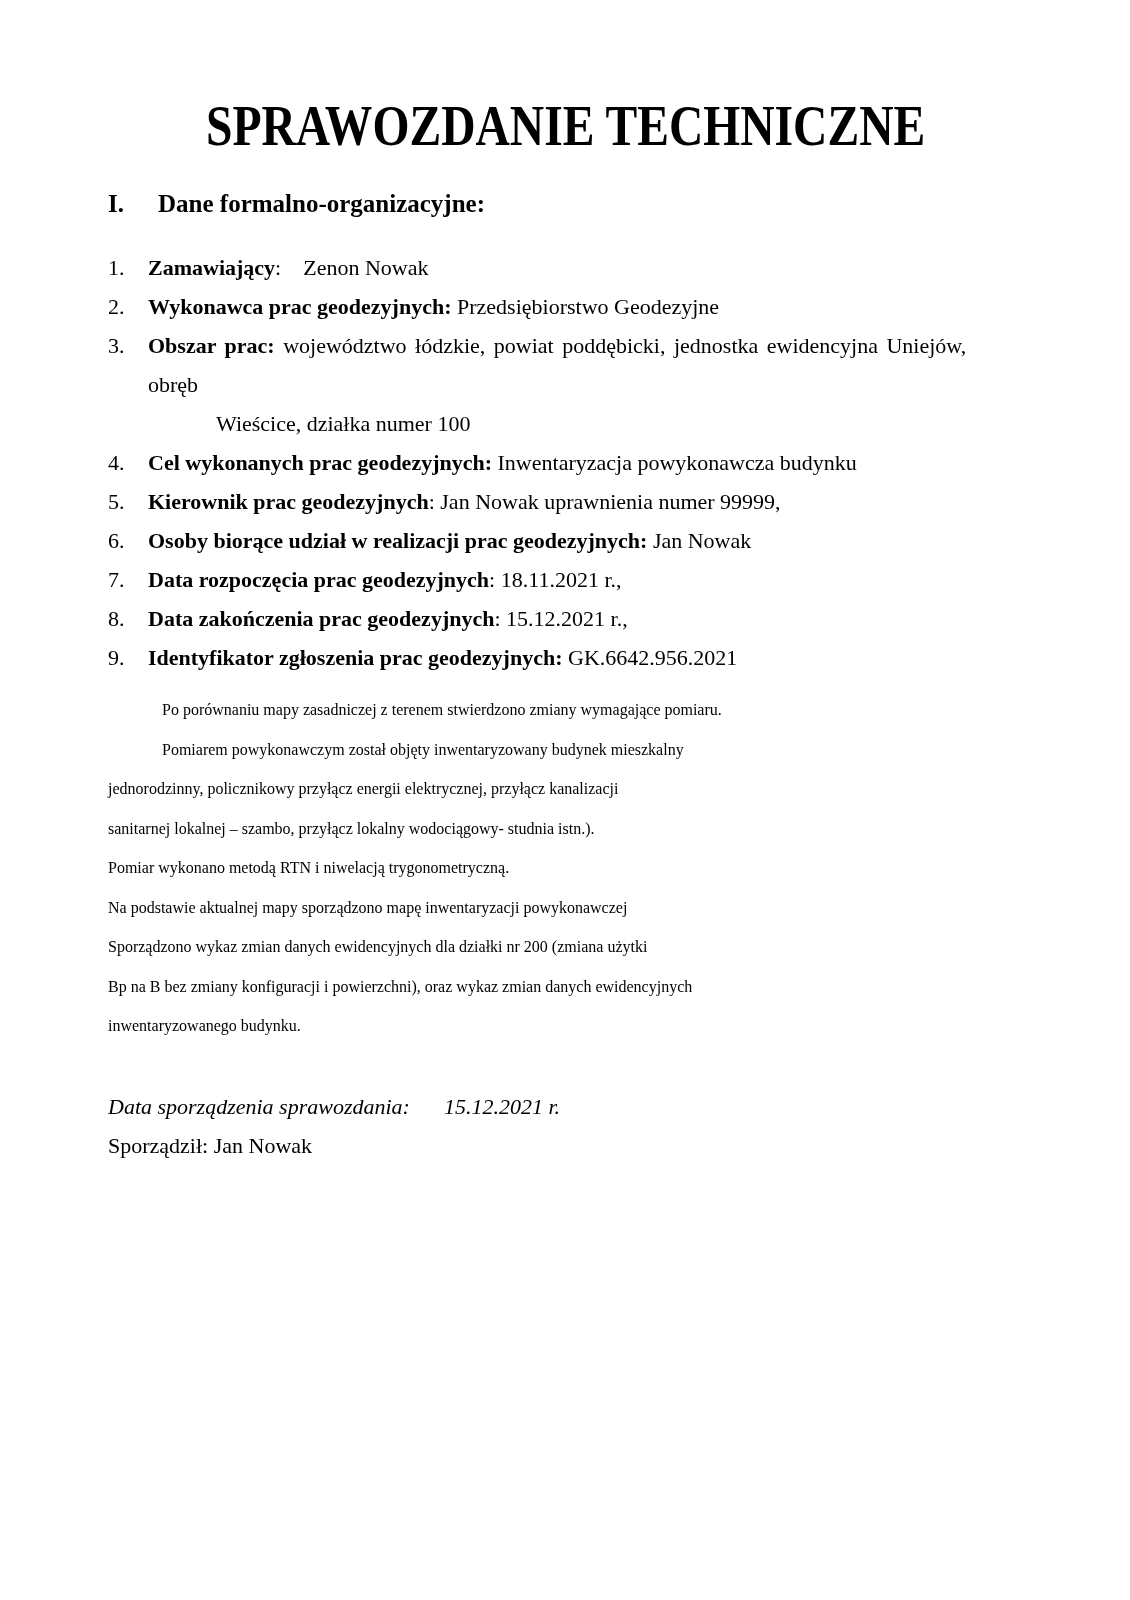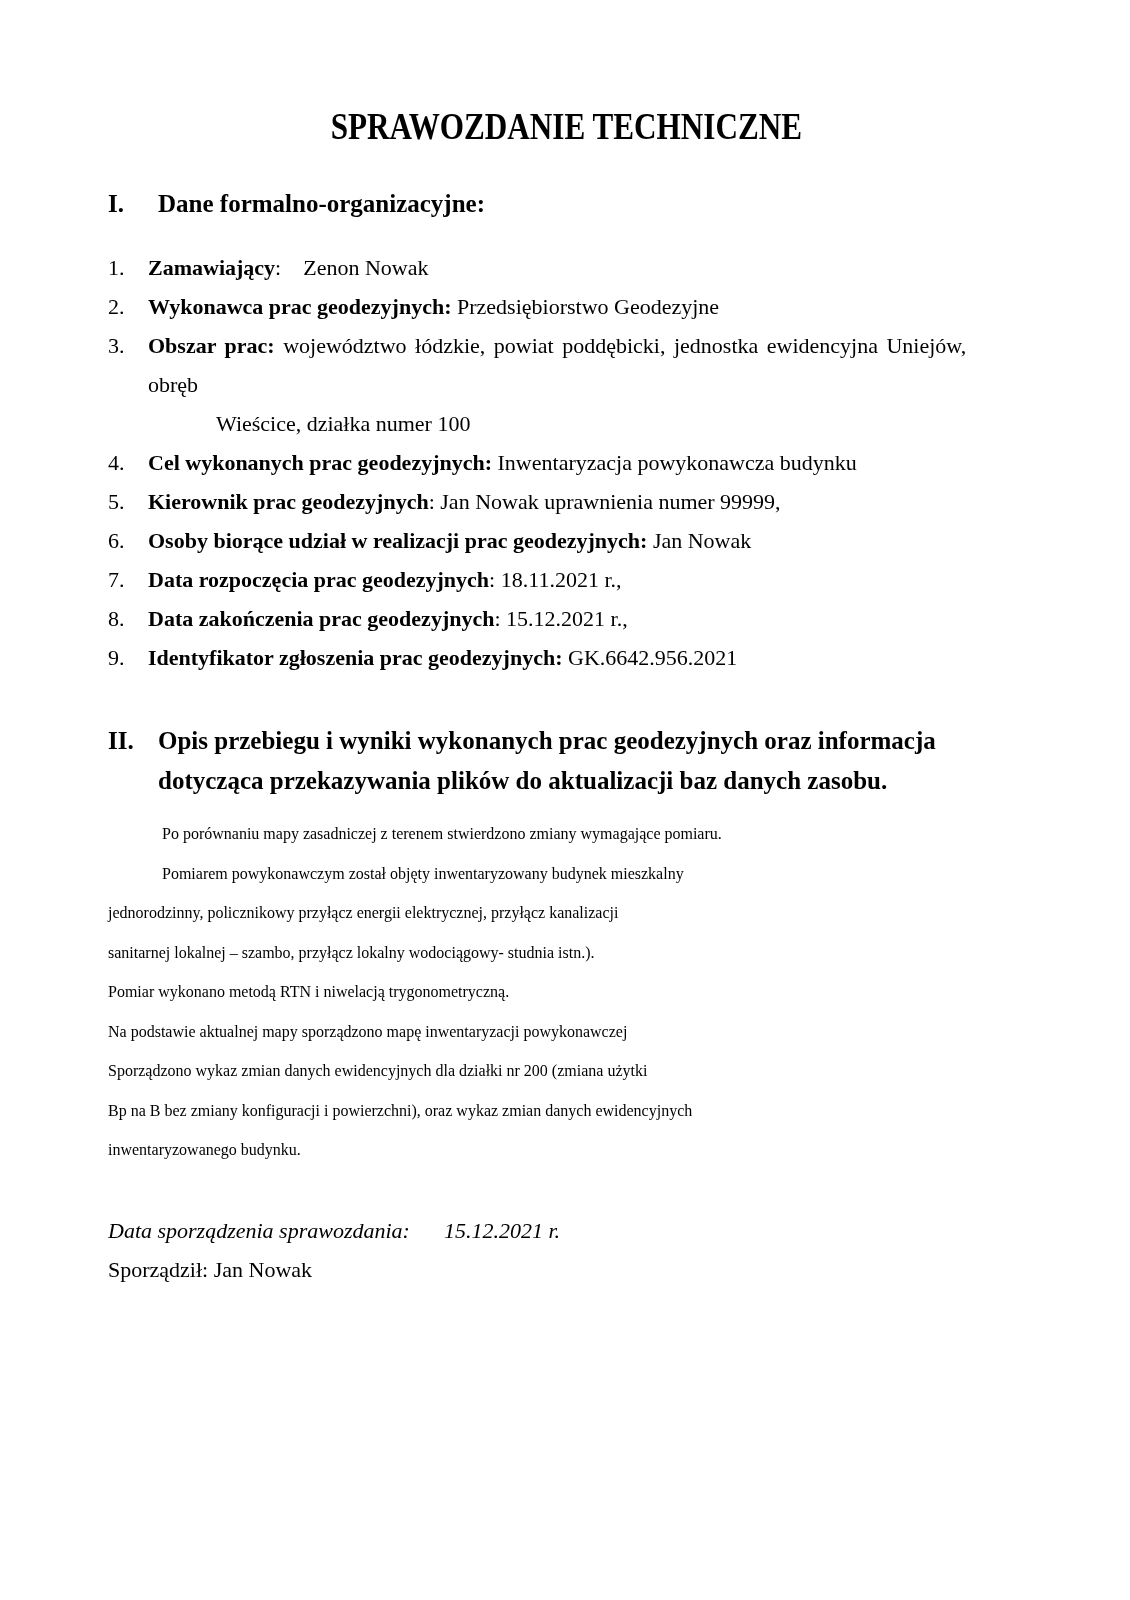--- a/index.html
+++ b/index.html
@@ -14,21 +14,21 @@
     width: 1130px;
     height: 1600px;
     background: #ffffff;
     overflow: hidden;
     box-sizing: border-box;
     padding: 100px 106px 0 108px;
   }
   .doc-title {
     text-align: center;
     font-weight: bold;
-    font-size: 38px;
+    font-size: 58px;
     line-height: 52px;
     margin: 0 0 30px 0;
     white-space: nowrap;
   }
   .doc-title .squeeze {
     display: inline-block;
     transform: scaleX(0.82);
     transform-origin: center;
     letter-spacing: 0px;
   }
@@ -136,27 +136,20 @@
       <span class="li-body"><span class="li-label">Data zakończenia prac geodezyjnych</span><span class="li-value">: 15.12.2021 r.,</span></span>
     </div>
 
     <div class="num-item">
       <span class="li-num">9.</span>
       <span class="li-body"><span class="li-label">Identyfikator zgłoszenia prac geodezyjnych:</span><span class="li-value"> GK.6642.956.2021</span></span>
     </div>
 
   </div>
 
-  <div class="sec-heading sec2">
-    <span class="sec-num">II.</span>
-    <span class="sec-text">
-      <div>Opis przebiegu i wyniki wykonanych prac geodezyjnych oraz informacja</div>
-      <div>dotycząca przekazywania plików do aktualizacji baz danych zasobu.</div>
-    </span>
-  </div>
 
   <div class="para-block">
     <div class="para-line indent">Po porównaniu mapy zasadniczej z terenem stwierdzono zmiany wymagające pomiaru.</div>
     <div class="para-line indent">Pomiarem powykonawczym został objęty inwentaryzowany budynek mieszkalny</div>
     <div class="para-line">jednorodzinny, policznikowy przyłącz energii elektrycznej, przyłącz kanalizacji</div>
     <div class="para-line">sanitarnej lokalnej – szambo, przyłącz lokalny wodociągowy- studnia istn.).</div>
     <div class="para-line">Pomiar wykonano metodą RTN i niwelacją trygonometryczną.</div>
     <div class="para-line">Na podstawie aktualnej mapy sporządzono mapę inwentaryzacji powykonawczej</div>
     <div class="para-line">Sporządzono wykaz zmian danych ewidencyjnych dla działki nr 200 (zmiana użytki</div>
     <div class="para-line">Bp na B bez zmiany konfiguracji i powierzchni), oraz wykaz zmian danych ewidencyjnych</div>

